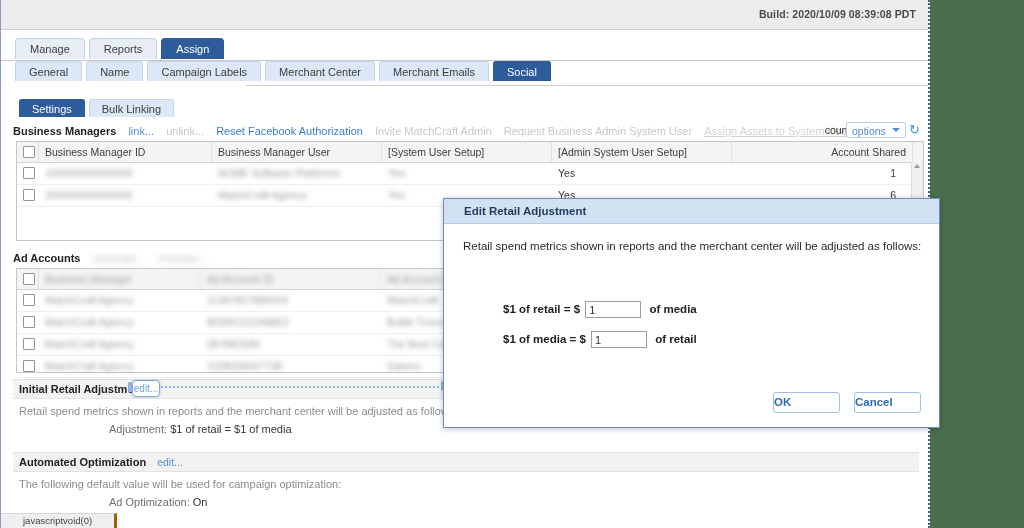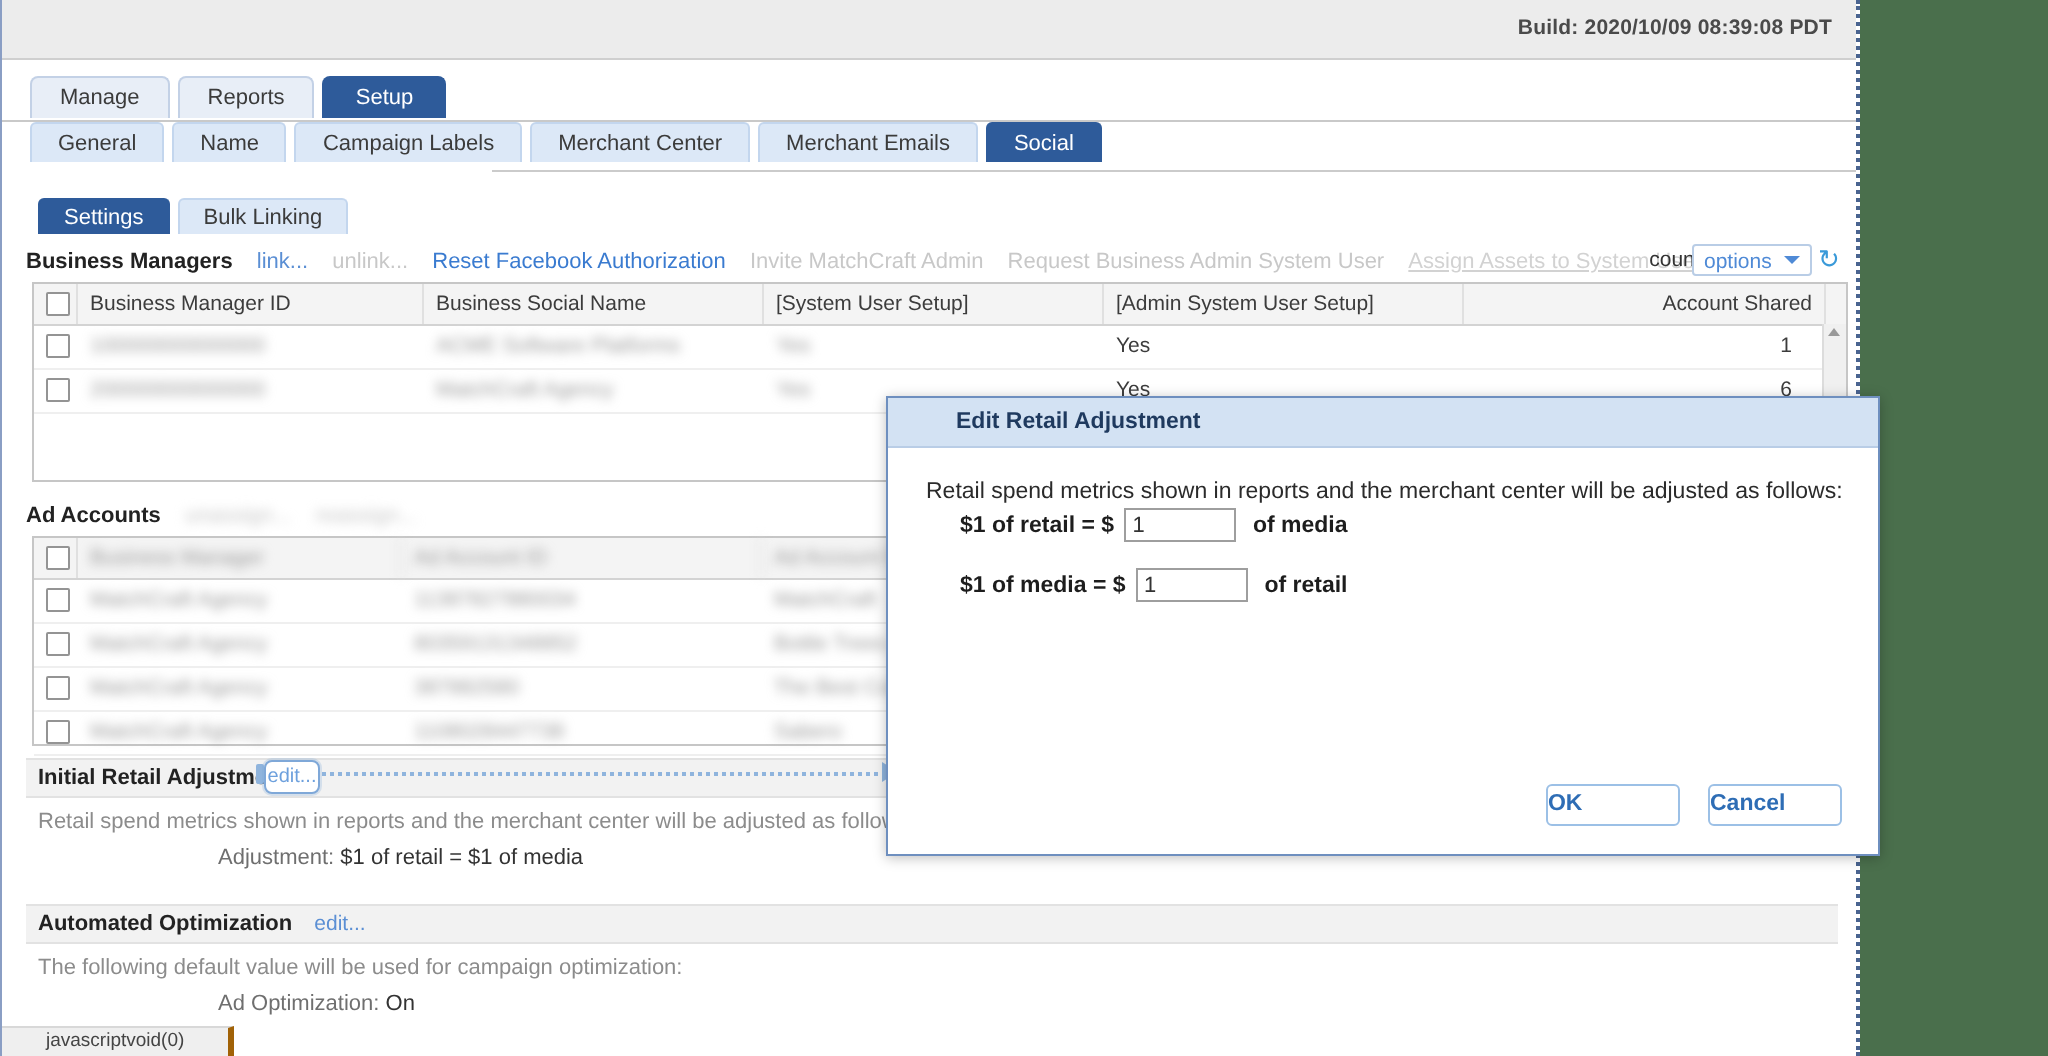--- a/index.html
+++ b/index.html
@@ -161,33 +161,33 @@
     background:#ffffff;
     border:1px solid #6e8fbf;
     box-shadow:0 1px 6px rgba(0,0,0,.25);
     box-sizing:border-box;
     z-index:50;
   }
   .dlg-title{
     height:25px;line-height:25px;
     background:#d3e2f3;
     border-bottom:1px solid #b9cde6;
-    padding-left:34px;
+    padding-left:20px;
     font-size:11.5px;font-weight:bold;color:#1f3a5f;
     box-sizing:border-box;
   }
   .dlg-intro{
     font-size:11.5px;color:#2b2b2b;padding:16px 0 0 19px;
   }
   .eq-row{
     font-size:11.5px;font-weight:bold;color:#1d1d1d;
     padding-left:36px;margin-top:0;
     height:22px;line-height:22px;
   }
-  .eq-rows{}
+  .eq-rows{margin-top:46px;padding-left:23px;}
   .eq-row + .eq-row{margin-top:8px;}
   .eq-input{
     width:56px;height:17px;border:1px solid #9e9e9e;background:#fff;
     font-family:"Liberation Sans", sans-serif;font-size:11px;color:#333;
     padding:0 3px;box-sizing:border-box;vertical-align:middle;
     margin:0 5px 0 2px;
   }
   .dlg-btns{position:absolute;right:18px;bottom:14px;}
   .dlg-btn{
     display:inline-block;width:65px;height:19px;line-height:19px;
@@ -205,21 +205,21 @@
 </head>
 <body>
 
 <div class="app-window">
 
   <div class="build-bar">
     <div class="build-text">Build: 2020/10/09 08:39:08 PDT</div>
   </div>
 
   <div class="tabbar1">
-    <div class="tab">Manage</div><div class="tab">Reports</div><div class="tab sel">Setup</div>
+    <div class="tab">Manage</div><div class="tab">Reports</div><div class="tab sel">Assign</div>
   </div>
   <div class="rule1"></div>
 
   <div class="tabbar2">
     <div class="tab">General</div><div class="tab">Name</div><div class="tab">Campaign Labels</div><div class="tab">Merchant Center</div><div class="tab">Merchant Emails</div><div class="tab sel">Social</div>
   </div>
   <div class="rule2"></div>
 
   <div class="tabbar3">
     <div class="tab sel">Settings</div><div class="tab">Bulk Linking</div>
@@ -239,21 +239,21 @@
   <div class="options-btn">
     <span>options</span>
     <span class="caret"></span>
   </div>
   <div class="refresh-icon">↻</div>
 
   <div class="grid" style="left:15px;top:141px;width:908px;height:100px;">
     <div class="grid-head">
       <div class="gh" style="width:22px;"><span class="cb"></span></div>
       <div class="gh" style="width:173px;">Business Manager ID</div>
-      <div class="gh" style="width:170px;">Business Social Name</div>
+      <div class="gh" style="width:170px;">Business Manager User</div>
       <div class="gh" style="width:170px;">[System User Setup]</div>
       <div class="gh" style="width:180px;">[Admin System User Setup]</div>
       <div class="gh rt" style="width:181px;">Account Shared</div>
     </div>
 
     <div class="grid-row">
       <div class="gc" style="width:22px;"><span class="cb"></span></div>
       <div class="gc blurred" style="width:173px;">100000000000000</div>
       <div class="gc blurred" style="width:170px;">ACME Software Platforms</div>
       <div class="gc blurred" style="width:170px;">Yes</div>

